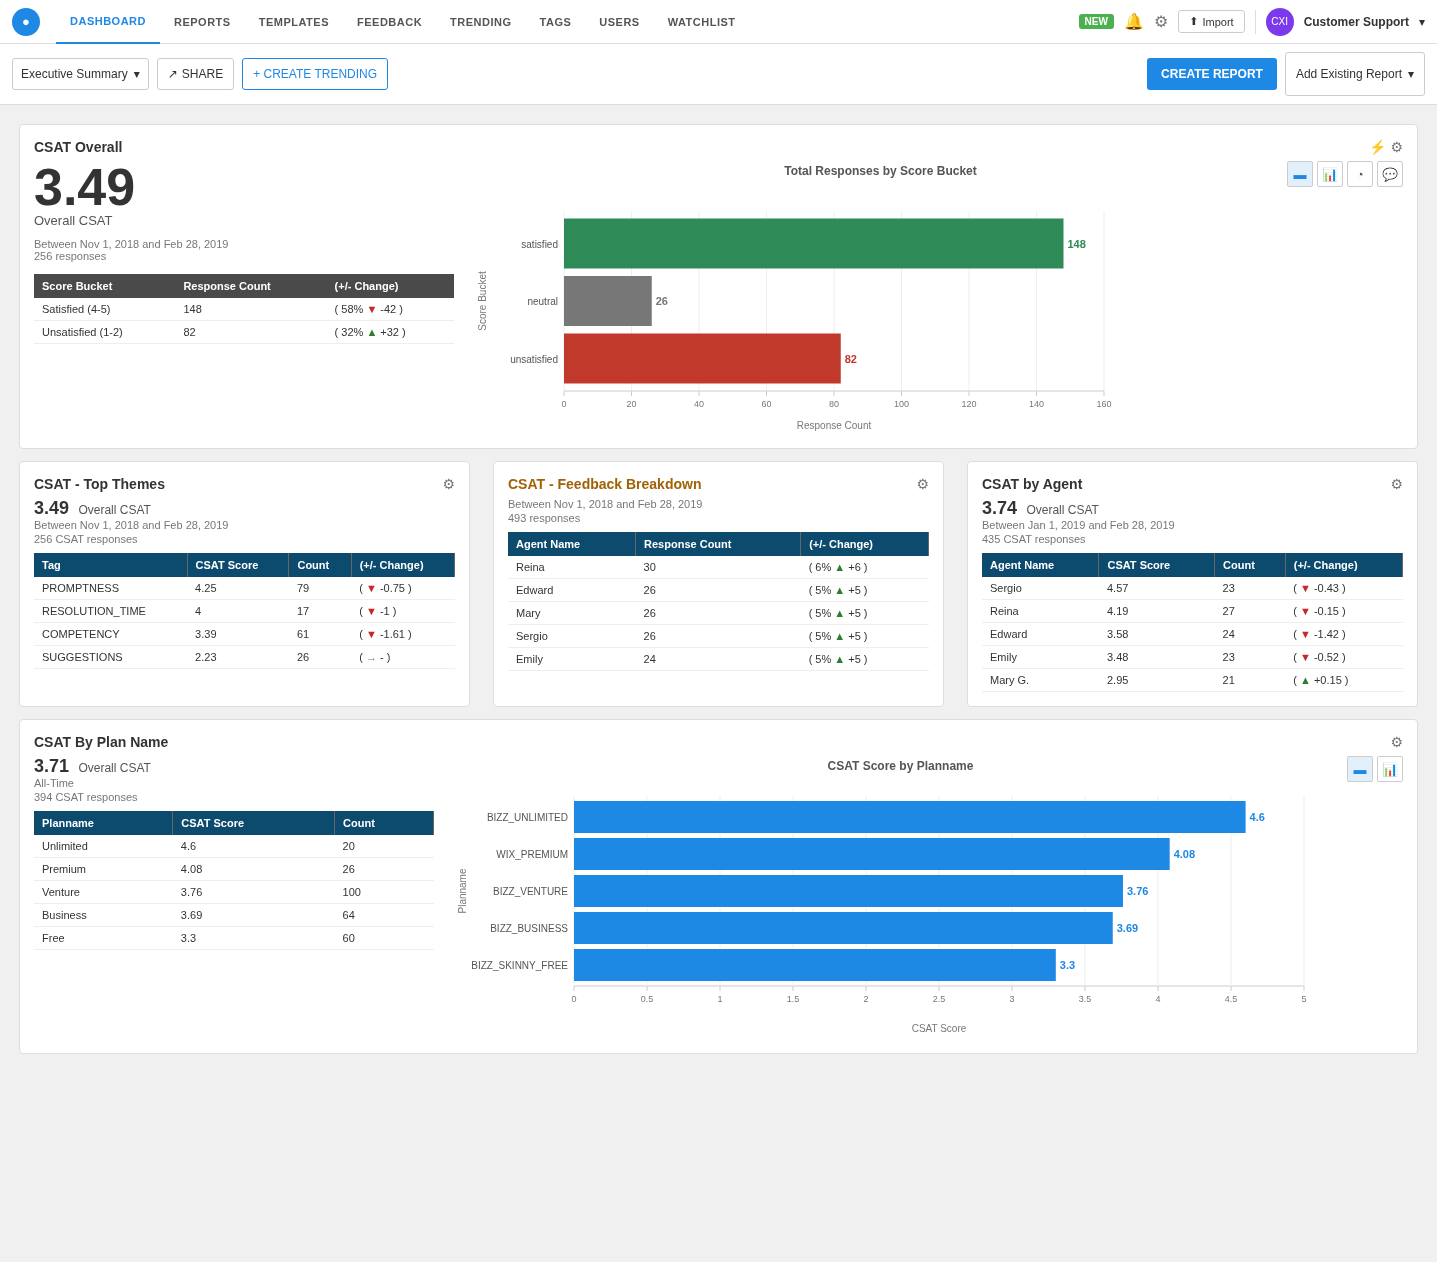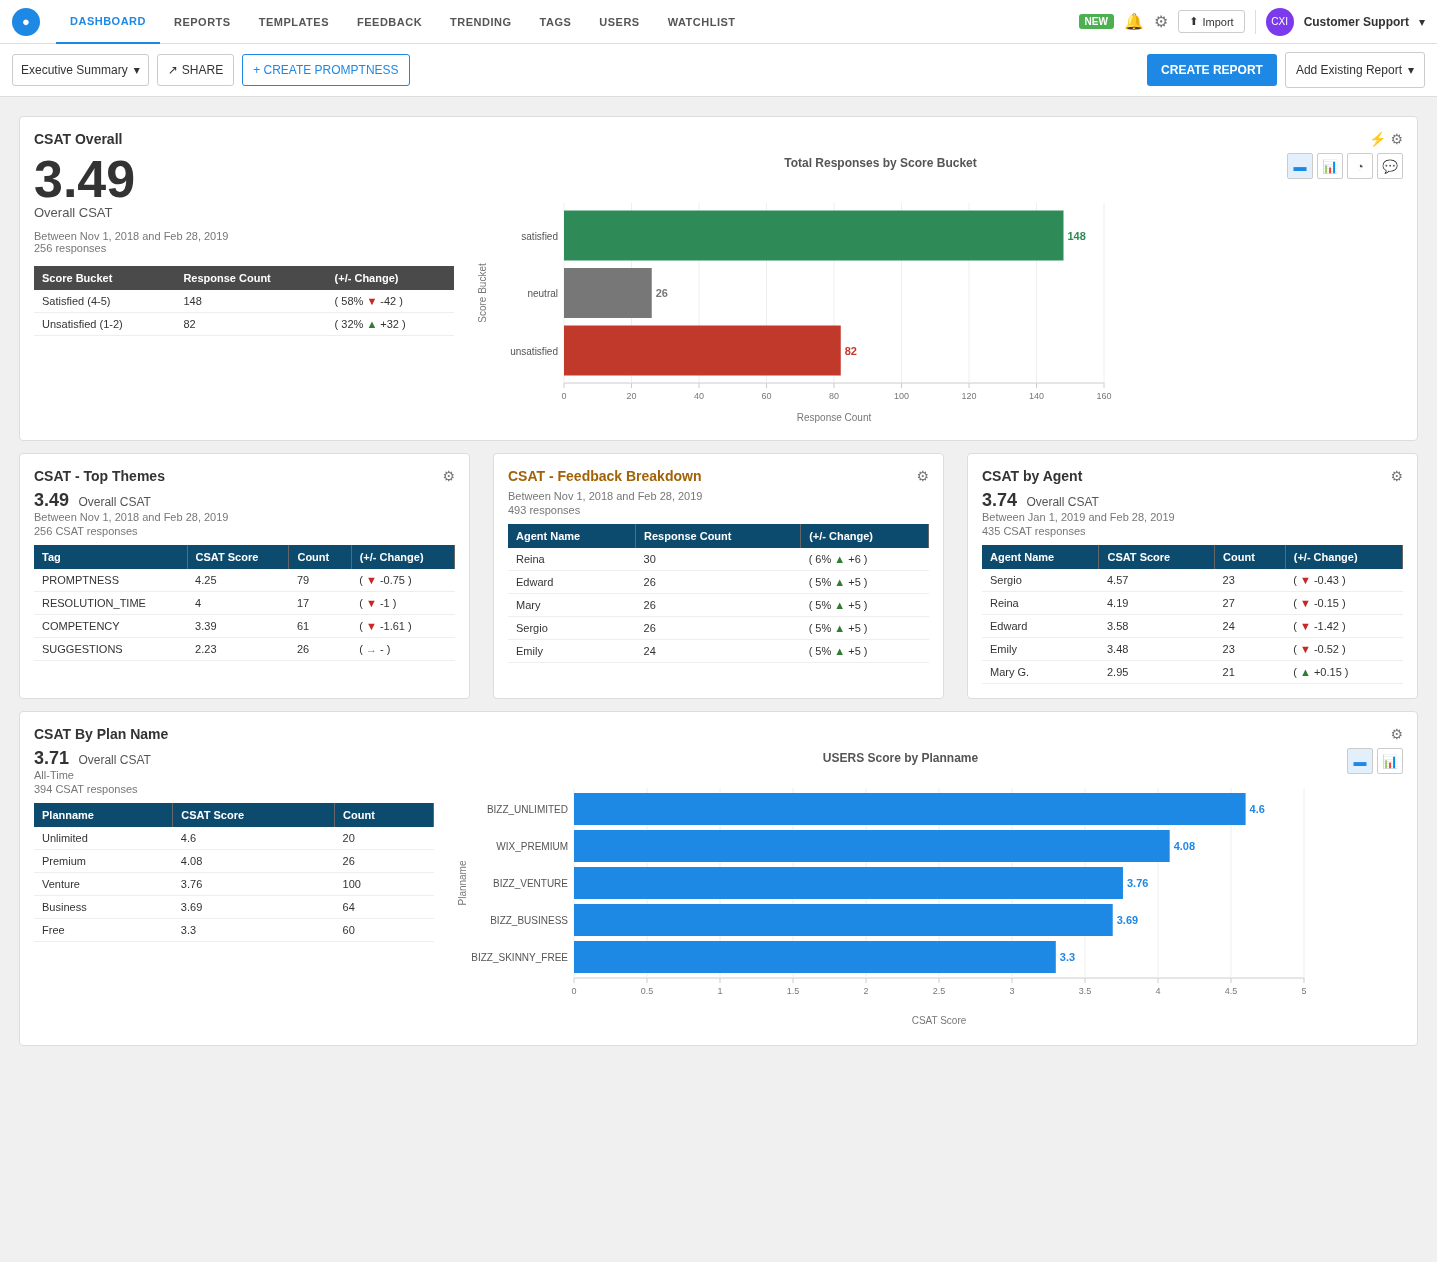--- a/index.html
+++ b/index.html
@@ -20,21 +20,21 @@
     .nav-username { font-size: 12px; font-weight: bold; cursor: pointer; }
 
     
     .toolbar { background: #fff; display: flex; align-items: center; padding: 8px 12px; border-bottom: 1px solid #ddd; gap: 8px; }
     .toolbar-left { display: flex; align-items: center; gap: 8px; }
     .toolbar-right { margin-left: auto; display: flex; align-items: center; gap: 8px; }
     .select-box { border: 1px solid #ccc; border-radius: 3px; padding: 4px 8px; display:flex; align-items:center; gap:6px; font-size: 12px; cursor: pointer; height: 32px; }
     .share-btn { border: 1px solid #ccc; border-radius: 3px; padding: 4px 10px; font-size: 12px; cursor: pointer; height: 32px; display:flex; align-items:center; gap:4px; }
     .create-dash-btn { background: #fff; border: 1px solid #1e88e5; color: #1e88e5; border-radius: 3px; padding: 4px 10px; font-size: 12px; cursor: pointer; height: 32px; display:flex; align-items:center; gap:4px; }
     .create-report-btn { background: #1e88e5; color: #fff; border: none; border-radius: 3px; padding: 4px 14px; font-size: 12px; cursor: pointer; height: 32px; font-weight: bold; }
-    .add-existing-btn { border: 1px solid #ccc; border-radius: 3px; padding: 4px 10px; font-size: 12px; cursor: pointer; height: 36px; display:flex; align-items:center; gap:6px; }
+    .add-existing-btn { border: 1px solid #ccc; border-radius: 3px; padding: 4px 10px; font-size: 12px; cursor: pointer; height: 44px; display:flex; align-items:center; gap:6px; }
 
     
     .main { padding: 19px; display: flex; flex-direction: column; gap: 12px; }
 
     
     .card { background: #fff; border: 1px solid #ddd; border-radius: 4px; padding: 14px; }
     .card-title { font-size: 14px; font-weight: bold; color: #333; margin-bottom: 6px; }
     .card-icons { display: flex; gap: 4px; }
     .icon-btn { border: 1px solid #ccc; background: #fff; width: 26px; height: 26px; display:flex; align-items:center; justify-content:center; cursor: pointer; border-radius: 2px; font-size: 13px; color: #555; }
     .icon-btn.active { background: #e3f0fc; color: #1e88e5; }
@@ -104,21 +104,21 @@
   <div class="toolbar-left">
     <div class="select-box">
       <span>Executive Summary</span>
       <span>▾</span>
     </div>
     <div class="share-btn">
       <span>↗</span>
       <span>SHARE</span>
     </div>
     <div class="create-dash-btn">
-      <span>+ CREATE PROMPTNESS</span>
+      <span>+ CREATE TRENDING</span>
     </div>
   </div>
   <div class="toolbar-right">
     <button class="create-report-btn">CREATE REPORT</button>
     <div class="add-existing-btn">
       <span>Add Existing Report</span>
       <span>▾</span>
     </div>
   </div>
 </div>
@@ -409,21 +409,21 @@
               <tr>
                 <td>Free</td>
                 <td>3.3</td>
                 <td>60</td>
               </tr>
             </tbody>
         </table>
       </div>
       <div class="bottom-right">
         <div style="display:flex; justify-content:space-between; align-items:center; margin-bottom:4px;">
-          <span class="chart-title" style="flex:1; text-align:center;">USERS Score by Planname</span>
+          <span class="chart-title" style="flex:1; text-align:center;">CSAT Score by Planname</span>
           <div class="card-icons">
             <div class="icon-btn active">▬</div>
             <div class="icon-btn">📊</div>
           </div>
         </div>
         <svg width="880" height="250" xmlns="http://www.w3.org/2000/svg">
             <text x="12" y="105" font-size="10" fill="#777" text-anchor="middle" transform="rotate(-90,12,105)">Planname</text>
             <line x1="120" y1="200" x2="850" y2="200" stroke="#ccc"></line>
             <line x1="120" y1="10" x2="120" y2="200" stroke="#eee"></line>
             <line x1="120" y1="200" x2="120" y2="205" stroke="#ccc"></line>

